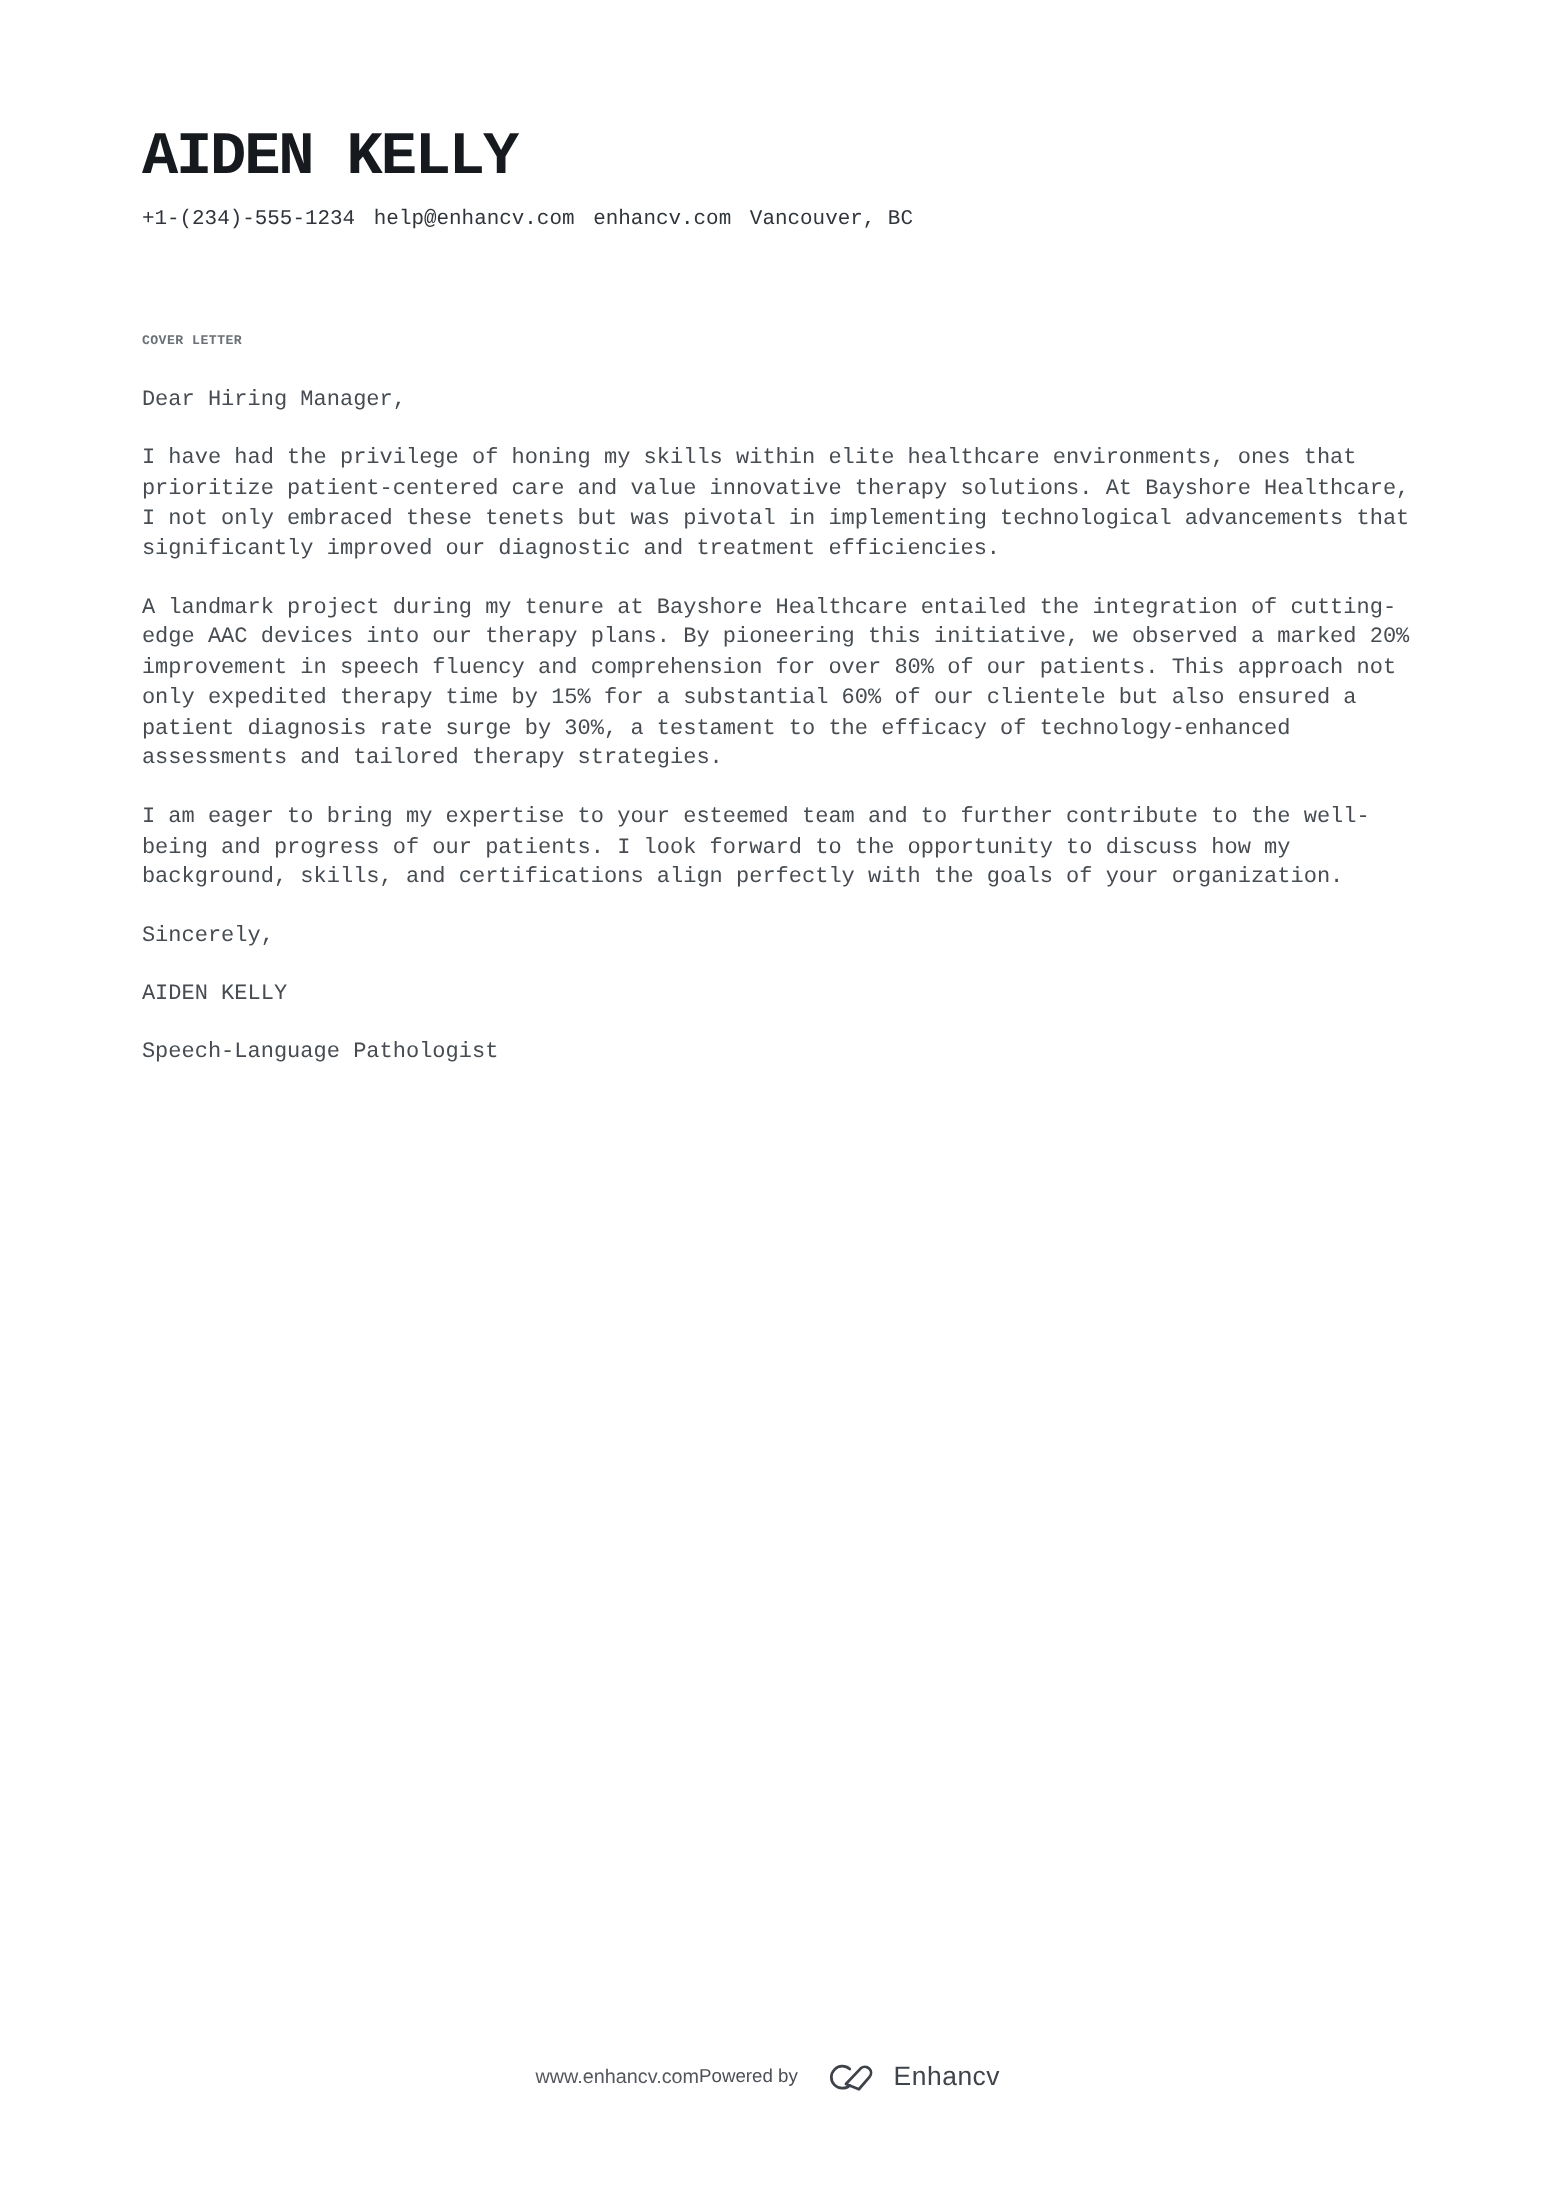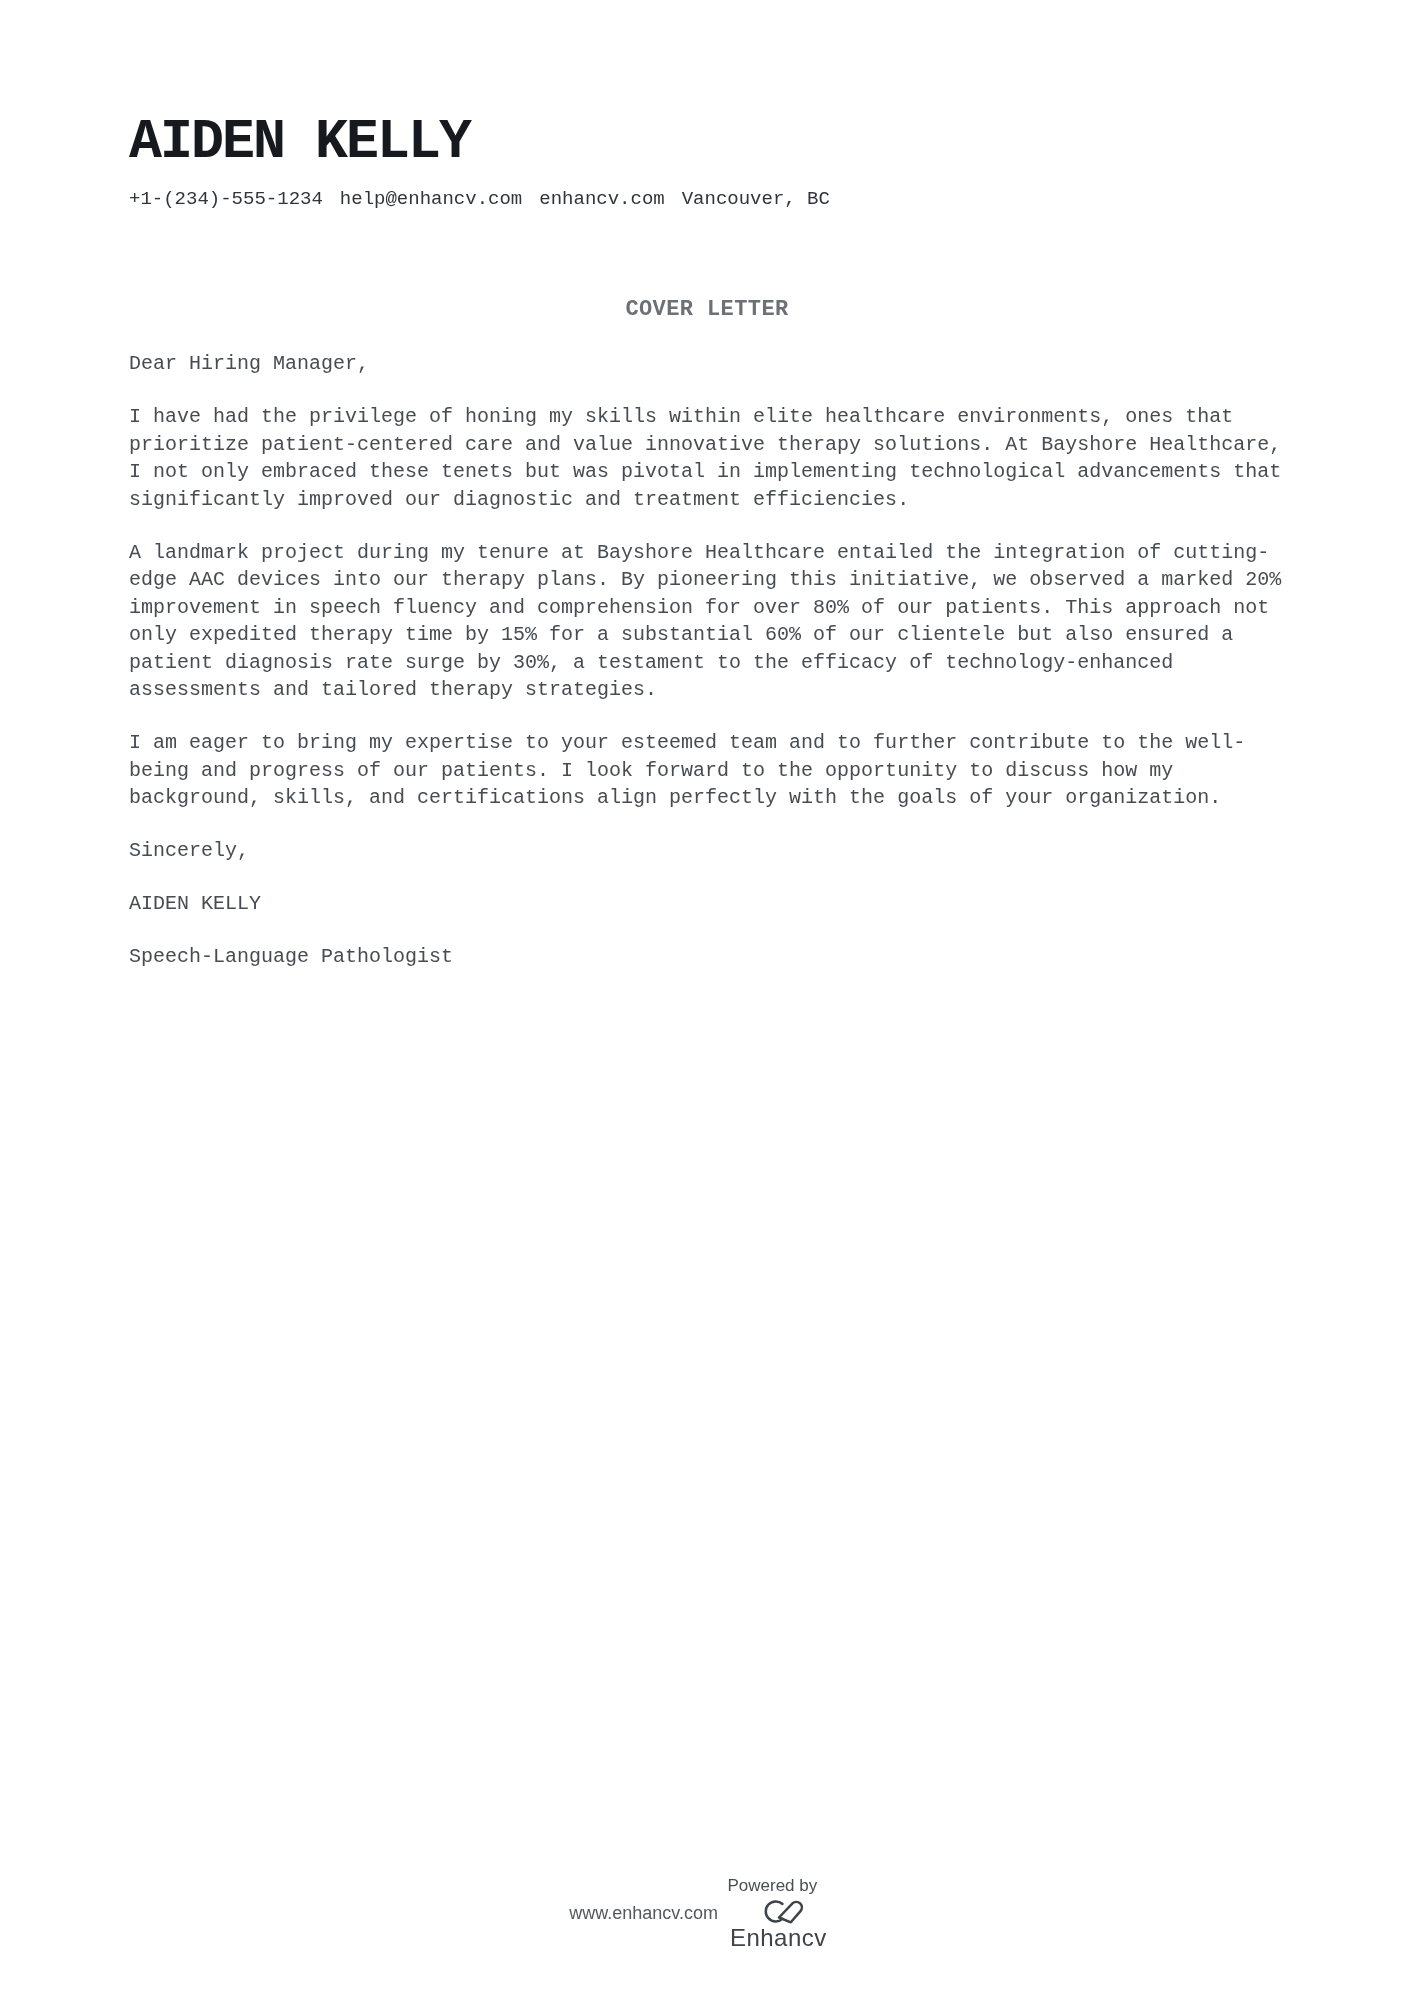--- a/index.html
+++ b/index.html
@@ -42,26 +42,25 @@
     flex-wrap: wrap;
     column-gap: 17px;
     font-size: 19px;
     line-height: 26px;
     color: #30353b;
   }
   .contact-row span { white-space: nowrap; }
 
   .section-heading {
     margin-top: 84px;
-    font-size: 22px;
+    font-size: 12px;
     line-height: 28px;
     font-weight: 700;
     letter-spacing: 0.4px;
     color: #6b7177;
-    text-align: center;
   }
 
   .letter p {
     font-size: 20px;
     line-height: 27.5px;
     color: #464c52;
     margin-top: 25.5px;
   }
   .letter p.salutation { margin-top: 26px; }
 
@@ -80,21 +79,20 @@
     line-height: 24px;
     color: #54585d;
     text-decoration: none;
     cursor: pointer;
   }
 
   .brand {
     display: flex;
     align-items: center;
     cursor: pointer;
-    flex-direction: column;
   }
   .powered-by {
     font-size: 17px;
     line-height: 24px;
     color: #4a4f55;
   }
   .brand svg {
     margin-left: 29px;
     display: block;
   }

